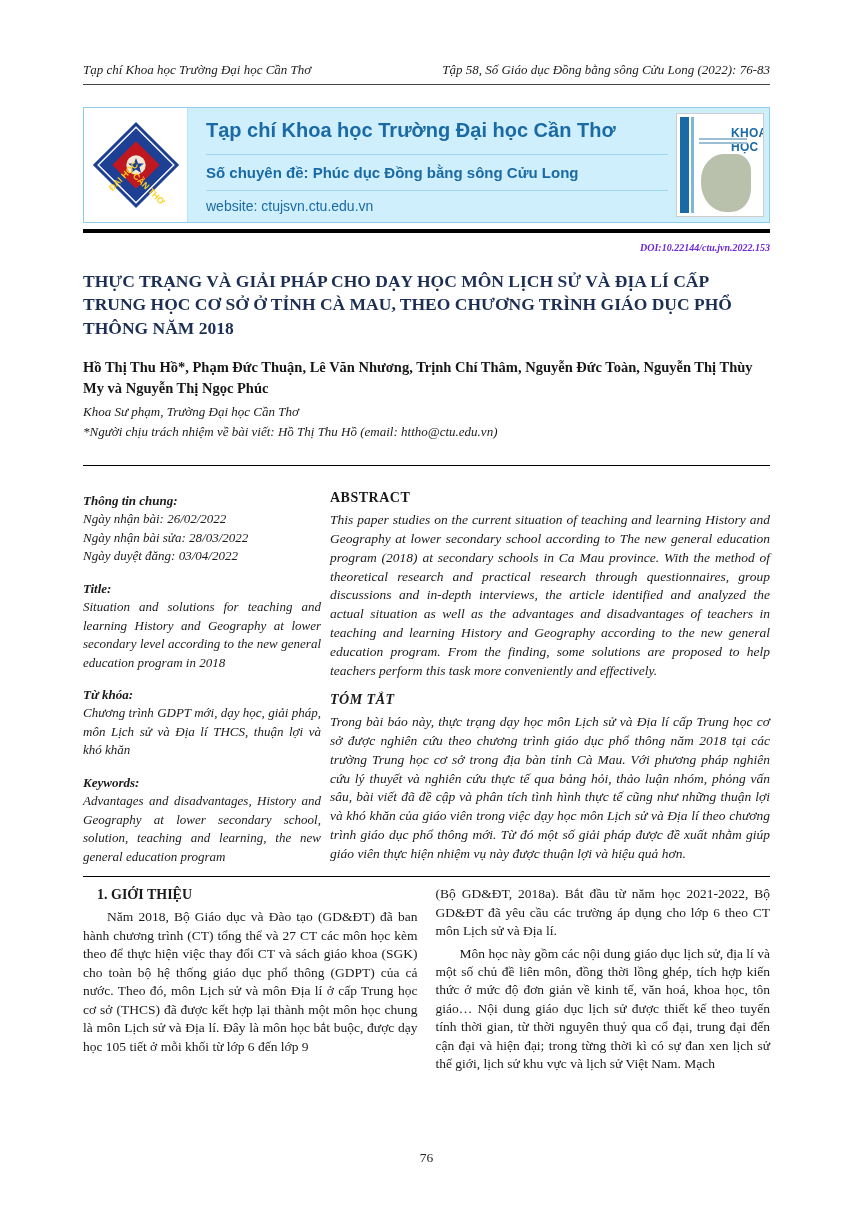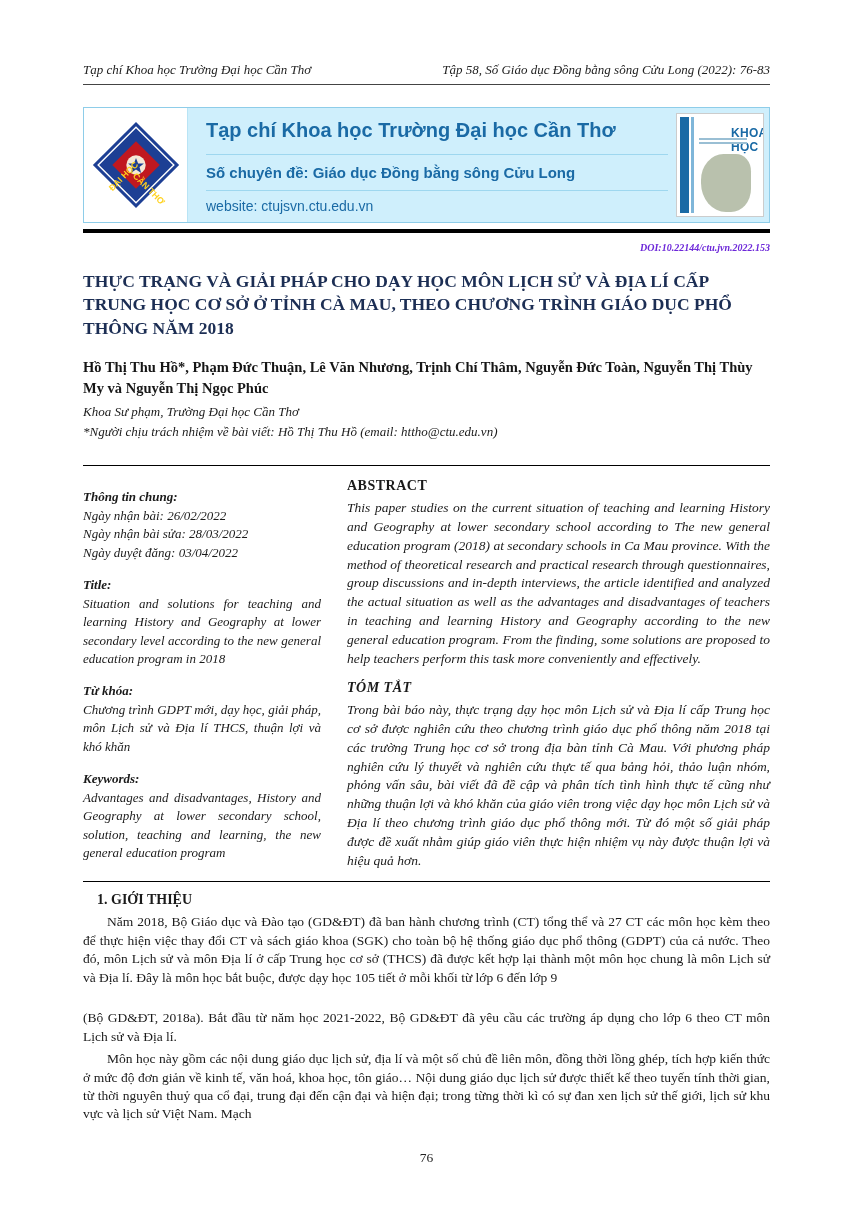--- a/index.html
+++ b/index.html
@@ -87,38 +87,38 @@
     line-height:1.34; text-align:left;font-family:Liberation Serif, serif;
   }
   .authors { margin-top:17px; font-size:14.5px; font-weight:bold; color:#161616; line-height:1.4; }
   .affiliation { margin-top:6px; font-size:13px; font-style:italic; }
   .correspondence {
     margin-top:4px; font-size:13px; font-style:italic;
     padding-bottom:25px; border-bottom:1.6px solid #000;
   }
 
   
-  .meta-abstract { margin-top:12px; display:flex; gap:26px;align-items:center; }
+  .meta-abstract { margin-top:24px; display:flex; gap:9px; }
   .meta-col { width:238px; flex:none; font-size:13px; font-style:italic; line-height:1.42; }
   .meta-heading { font-weight:bold; font-style:italic; margin-top:14px; }
   .meta-heading.first { margin-top:2px; }
   .meta-text { text-align:justify; }
   .abs-col { flex:1; }
   .abs-heading {
     font-size:14px; font-weight:bold; letter-spacing:0.5px; margin-bottom:5px;
   }
   .abs-text { font-size:13.5px; font-style:italic; text-align:justify; line-height:1.4; }
   .tomtat-heading {
     font-size:14px; font-weight:bold; font-style:italic; letter-spacing:0.5px;
     margin-top:11px; margin-bottom:5px;
   }
   .section-rule { border-bottom:1.6px solid #000; margin-top:10px; }
 
   
-  .body-cols { margin-top:8px; display:flex; gap:18px;flex-direction:column; }
+  .body-cols { margin-top:8px; display:flex; gap:18px; }
   .body-col { flex:1; font-size:13.5px; line-height:1.37; text-align:justify; }
   .sec-heading { font-size:14px; font-weight:bold; padding-left:14px; margin-bottom:4px; }
   .body-col p { margin-bottom:4px; }
   .body-col p.indent { text-indent:24px; }
 
   .page-num {
     position:absolute; bottom:46px; left:0; right:0;
     text-align:center; font-size:13.5px; color:#222;
   }
 </style>
@@ -144,21 +144,21 @@
           <path d="M50 42 l2.4 6.2 6.6 0 -5 4.2 1.8 6.6 -5.8 -4 -5.8 4 1.8 -6.6 -5 -4.2 6.6 0 z" fill="#1d3f94"></path>
           <text x="14" y="74" transform="rotate(-45 26 66)" font-size="10" font-weight="bold" fill="#ffd21e" font-family="Liberation Sans, sans-serif">ĐẠI HỌC</text>
           <text x="52" y="84" transform="rotate(45 74 66)" font-size="10" font-weight="bold" fill="#ffd21e" font-family="Liberation Sans, sans-serif">CẦN THƠ</text>
         </svg>
       </div>
       <div class="banner-text">
         <div class="banner-row banner-title-row">
           <div class="banner-title">Tạp chí Khoa học Trường Đại học Cần Thơ</div>
         </div>
         <div class="banner-row banner-sub-row">
-          <div class="banner-subtitle">Số chuyên đề: Giáo dục Đồng bằng sông Cửu Long</div>
+          <div class="banner-subtitle">Số chuyên đề: Phúc dục Đồng bằng sông Cửu Long</div>
         </div>
         <div class="banner-row banner-web-row">
           <div class="banner-website">website: ctujsvn.ctu.edu.vn</div>
         </div>
       </div>
       <div class="cover-thumb">
         <div class="cover-strip"></div>
         <div class="cover-strip2"></div>
         <div class="cover-title">KHOA HỌC</div>
         <div class="cover-lines">

